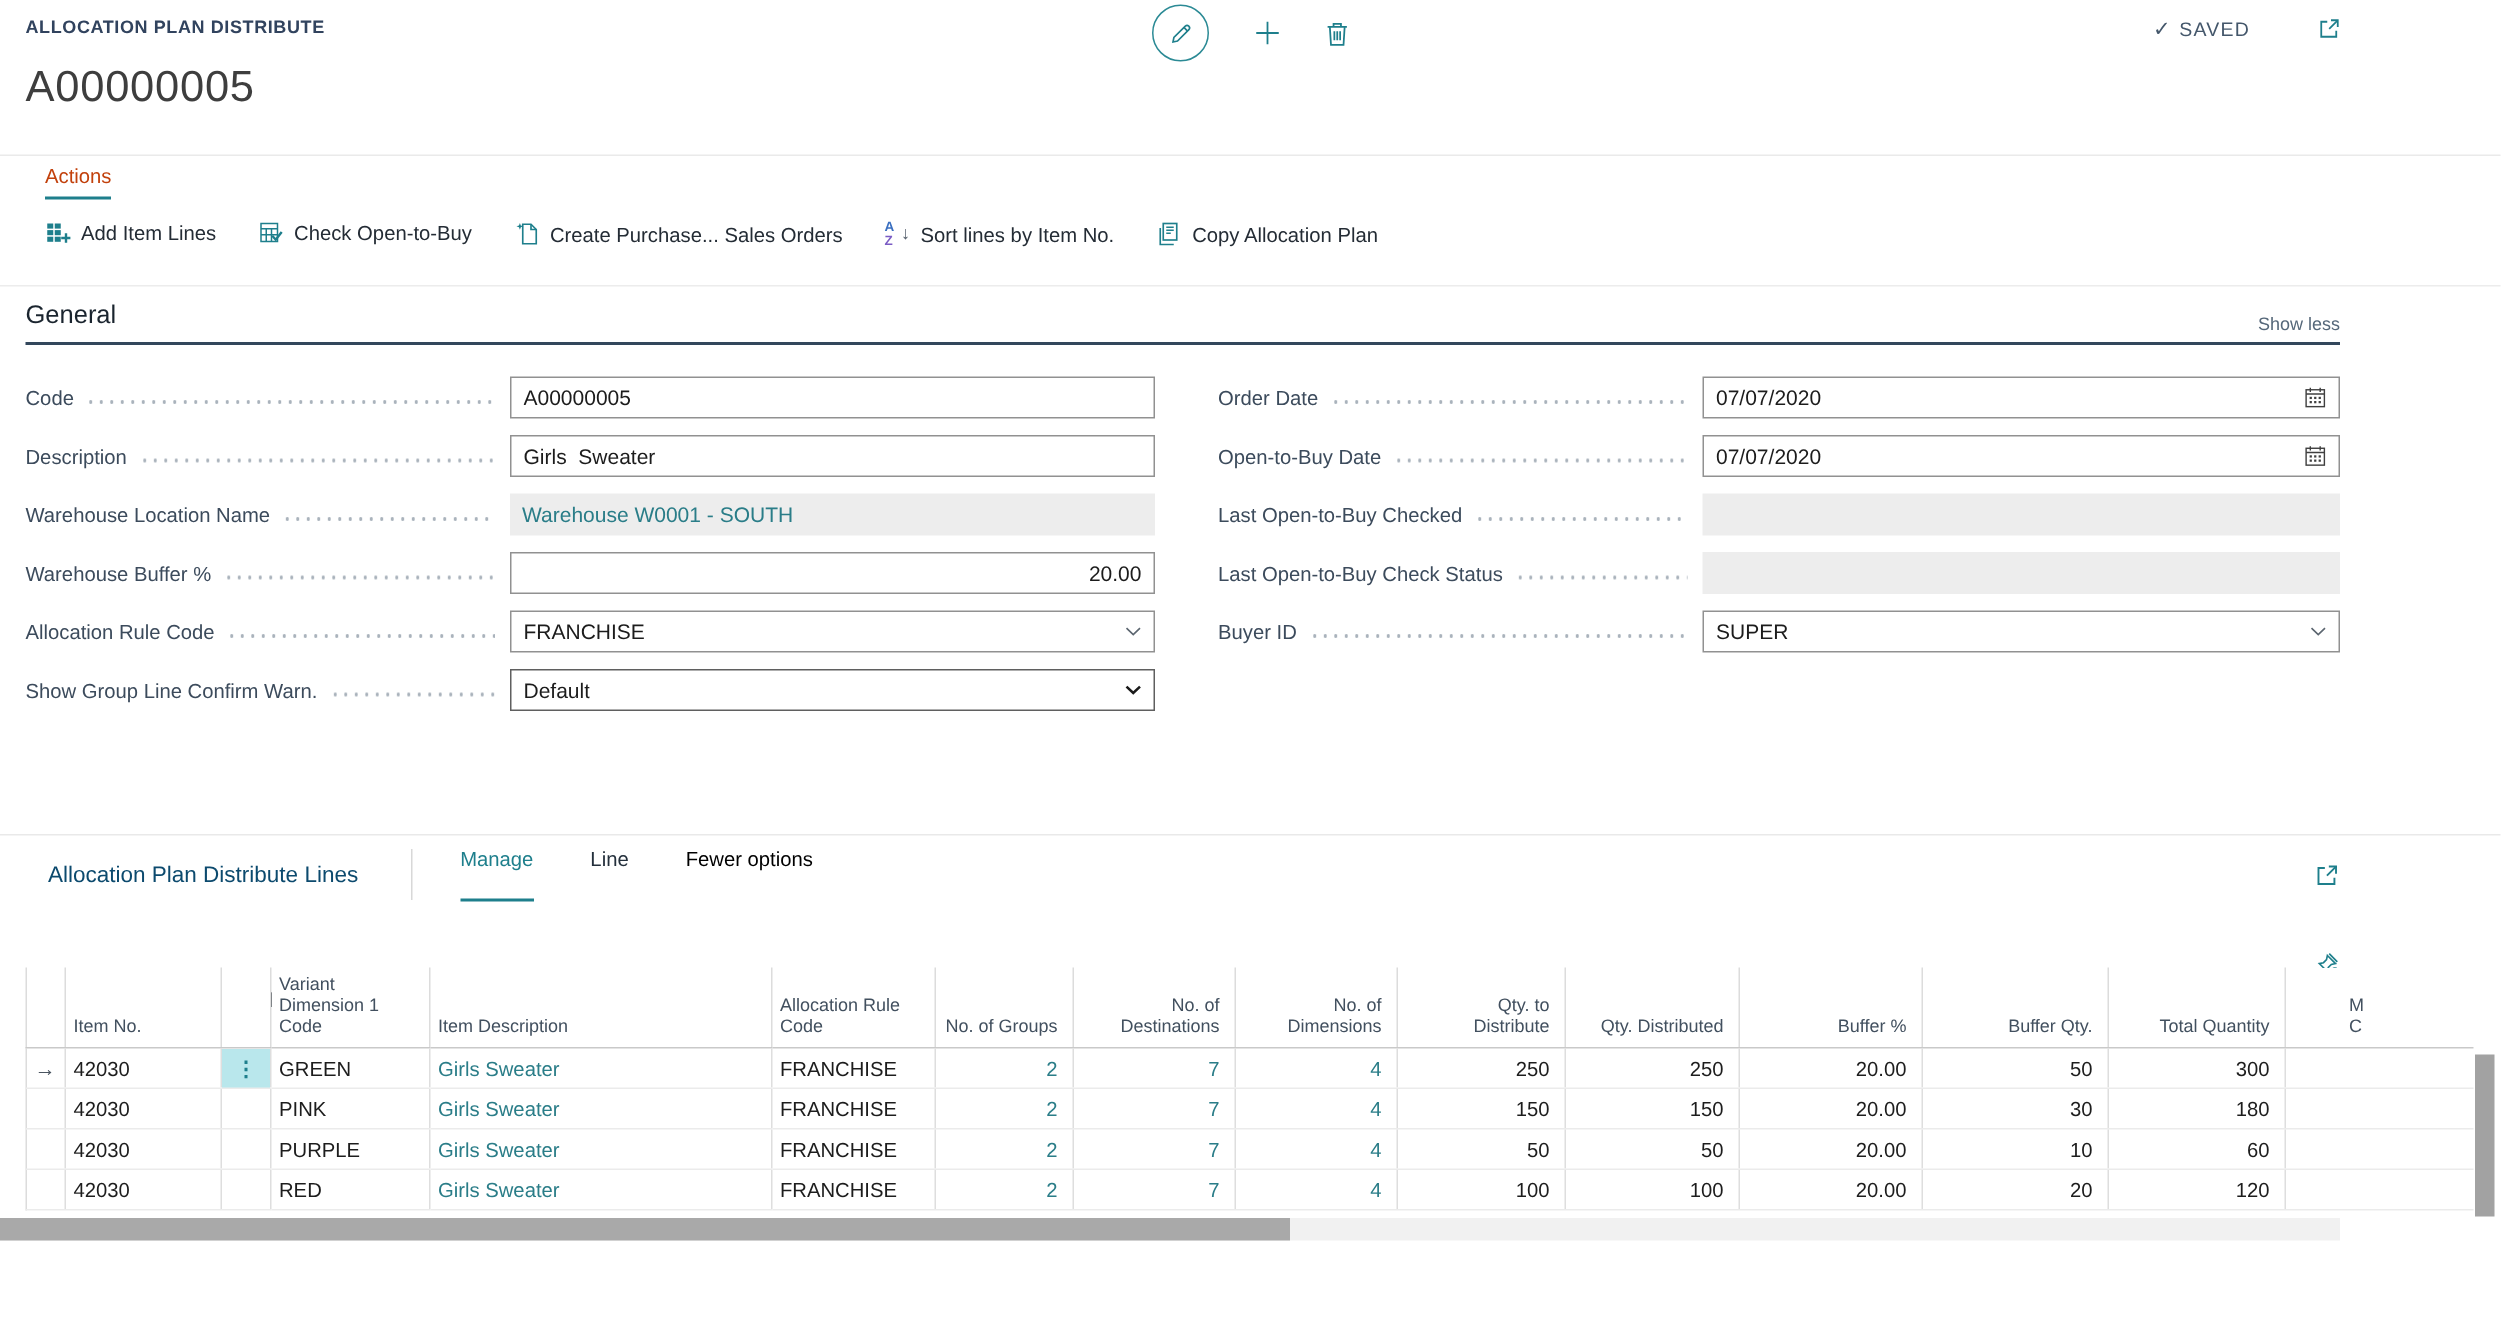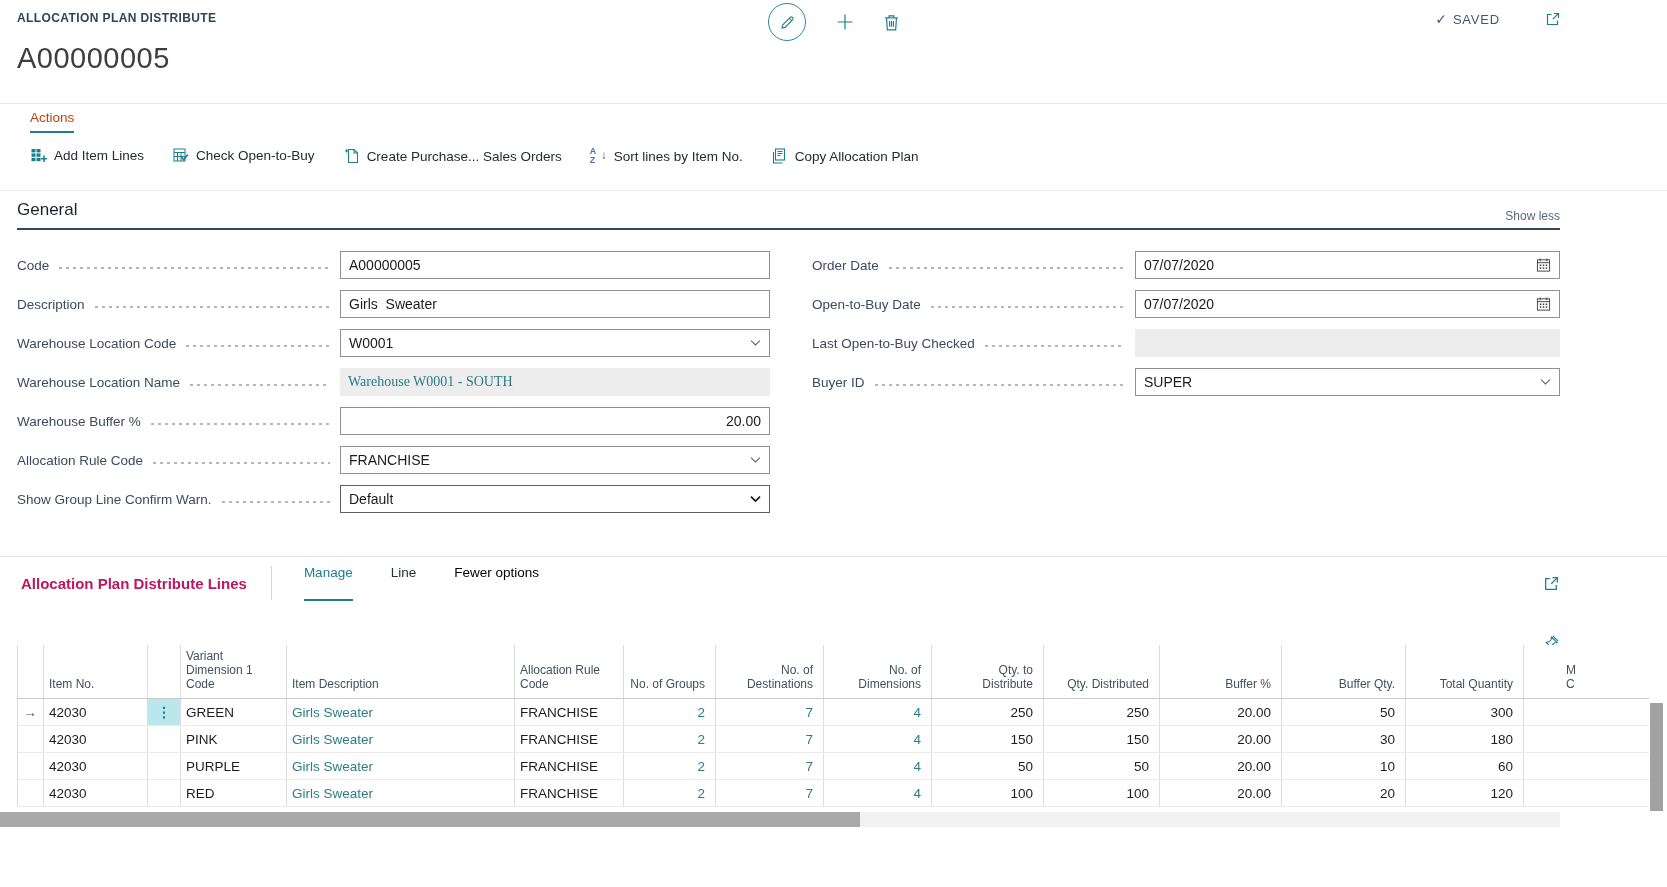--- a/index.html
+++ b/index.html
@@ -51,30 +51,30 @@
   .flabel { font-size:13.5px; color:#3c4b5c; white-space:nowrap; }
   .leader { flex:1; height:28px; margin:0 10px 0 8px;
             background-image:radial-gradient(circle, #aab3bc 1.1px, transparent 1.3px);
             background-size:7px 4px; background-repeat:repeat-x; background-position:0 62%; }
   .fcontrol { position:relative; width:430px; height:28px; border:1px solid #919191; background:#fff;
               display:flex; align-items:center; padding:0 26px 0 8px; font-size:14px; color:#1c1c1c; }
   .fcol.right .fcontrol { width:425px; }
   .fcontrol.kind-input, .fcontrol.kind-number { padding-right:8px; }
   .fcontrol.kind-number .fval { margin-left:auto; }
   .fcontrol.kind-readonly, .fcontrol.kind-readonly_link { border:none; background:#ededed; }
-  .fcontrol.kind-readonly_link .fval { color:#2a7d88;font-family:Liberation Serif, serif; }
+  .fcontrol.kind-readonly_link .fval { color:#2a7d88; }
   .fcontrol.kind-select { border-color:#5f5f5f; }
   .fctl-icon { position:absolute; right:8px; top:50%; transform:translateY(-50%); display:flex; }
   .fval { white-space:pre; overflow:hidden; }
 
   
   .div-c { position:absolute; left:0; right:0; top:556px; border-top:1px solid #e9e9e9; }
   .lines-head { position:absolute; left:17px; right:107px; top:565px; height:36px;
                 display:flex; align-items:center; }
-  .l-title { margin:4px; font-size:15px; font-weight:700; color:#be185d; white-space:nowrap; }
+  .l-title { margin:15px; font-size:15px; font-weight:400; color:#0c4a6e; white-space:nowrap; }
   .vdiv { width:1px; height:34px; background:#d8d8d8; margin:0 32px 0 20px; }
   .ltabs { display:flex; align-items:center; gap:38px; }
   .ltab { font-size:13.5px; color:#24303c; padding-bottom:19px; border-bottom:2px solid transparent;text-align:center; }
   .ltab.active { color:#1e7f8c; border-bottom-color:#1e7f8c; }
   .ltab.muted { color:#000000; }
   .head-right { margin-left:auto; display:flex; }
   .lines-toolbar { position:absolute; left:30px; right:107px; top:611px; display:flex; align-items:center; gap:40px; }
   .toolbar-right { margin-left:auto; display:flex; }
 
   
@@ -226,32 +226,20 @@
         </div>
       </div>
       <div class="field">
         <span class="flabel">Description</span>
         <span class="leader"></span>
         <div class="fcontrol kind-input">
           <span class="fval">Girls  Sweater</span>
         </div>
       </div>
       <div class="field">
-        <span class="flabel">Warehouse Location Code</span>
-        <span class="leader"></span>
-        <div class="fcontrol kind-lookup">
-          <span class="fval">W0001</span>
-          <span class="fctl-icon">
-            <svg width="11" height="7" viewBox="0 0 11 7">
-              <path d="M1 1.2l4.5 4.3L10 1.2" fill="none" stroke="#5c6670" stroke-width="1.1"></path>
-            </svg>
-          </span>
-        </div>
-      </div>
-      <div class="field">
         <span class="flabel">Warehouse Location Name</span>
         <span class="leader"></span>
         <div class="fcontrol kind-readonly_link">
           <span class="fval">Warehouse W0001 - SOUTH</span>
         </div>
       </div>
       <div class="field">
         <span class="flabel">Warehouse Buffer %</span>
         <span class="leader"></span>
         <div class="fcontrol kind-number">
@@ -327,20 +315,27 @@
                 <rect x="4" y="10.5" width="1.6" height="1.6"></rect>
                 <rect x="7.2" y="10.5" width="1.6" height="1.6"></rect>
                 <rect x="10.4" y="10.5" width="1.6" height="1.6"></rect>
               </g>
             </svg>
           </span>
         </div>
       </div>
       <div class="field">
         <span class="flabel">Last Open-to-Buy Checked</span>
+        <span class="leader"></span>
+        <div class="fcontrol kind-readonly">
+          <span class="fval"></span>
+        </div>
+      </div>
+      <div class="field">
+        <span class="flabel">Last Open-to-Buy Check Status</span>
         <span class="leader"></span>
         <div class="fcontrol kind-readonly">
           <span class="fval"></span>
         </div>
       </div>
       <div class="field">
         <span class="flabel">Buyer ID</span>
         <span class="leader"></span>
         <div class="fcontrol kind-lookup">
           <span class="fval">SUPER</span>

